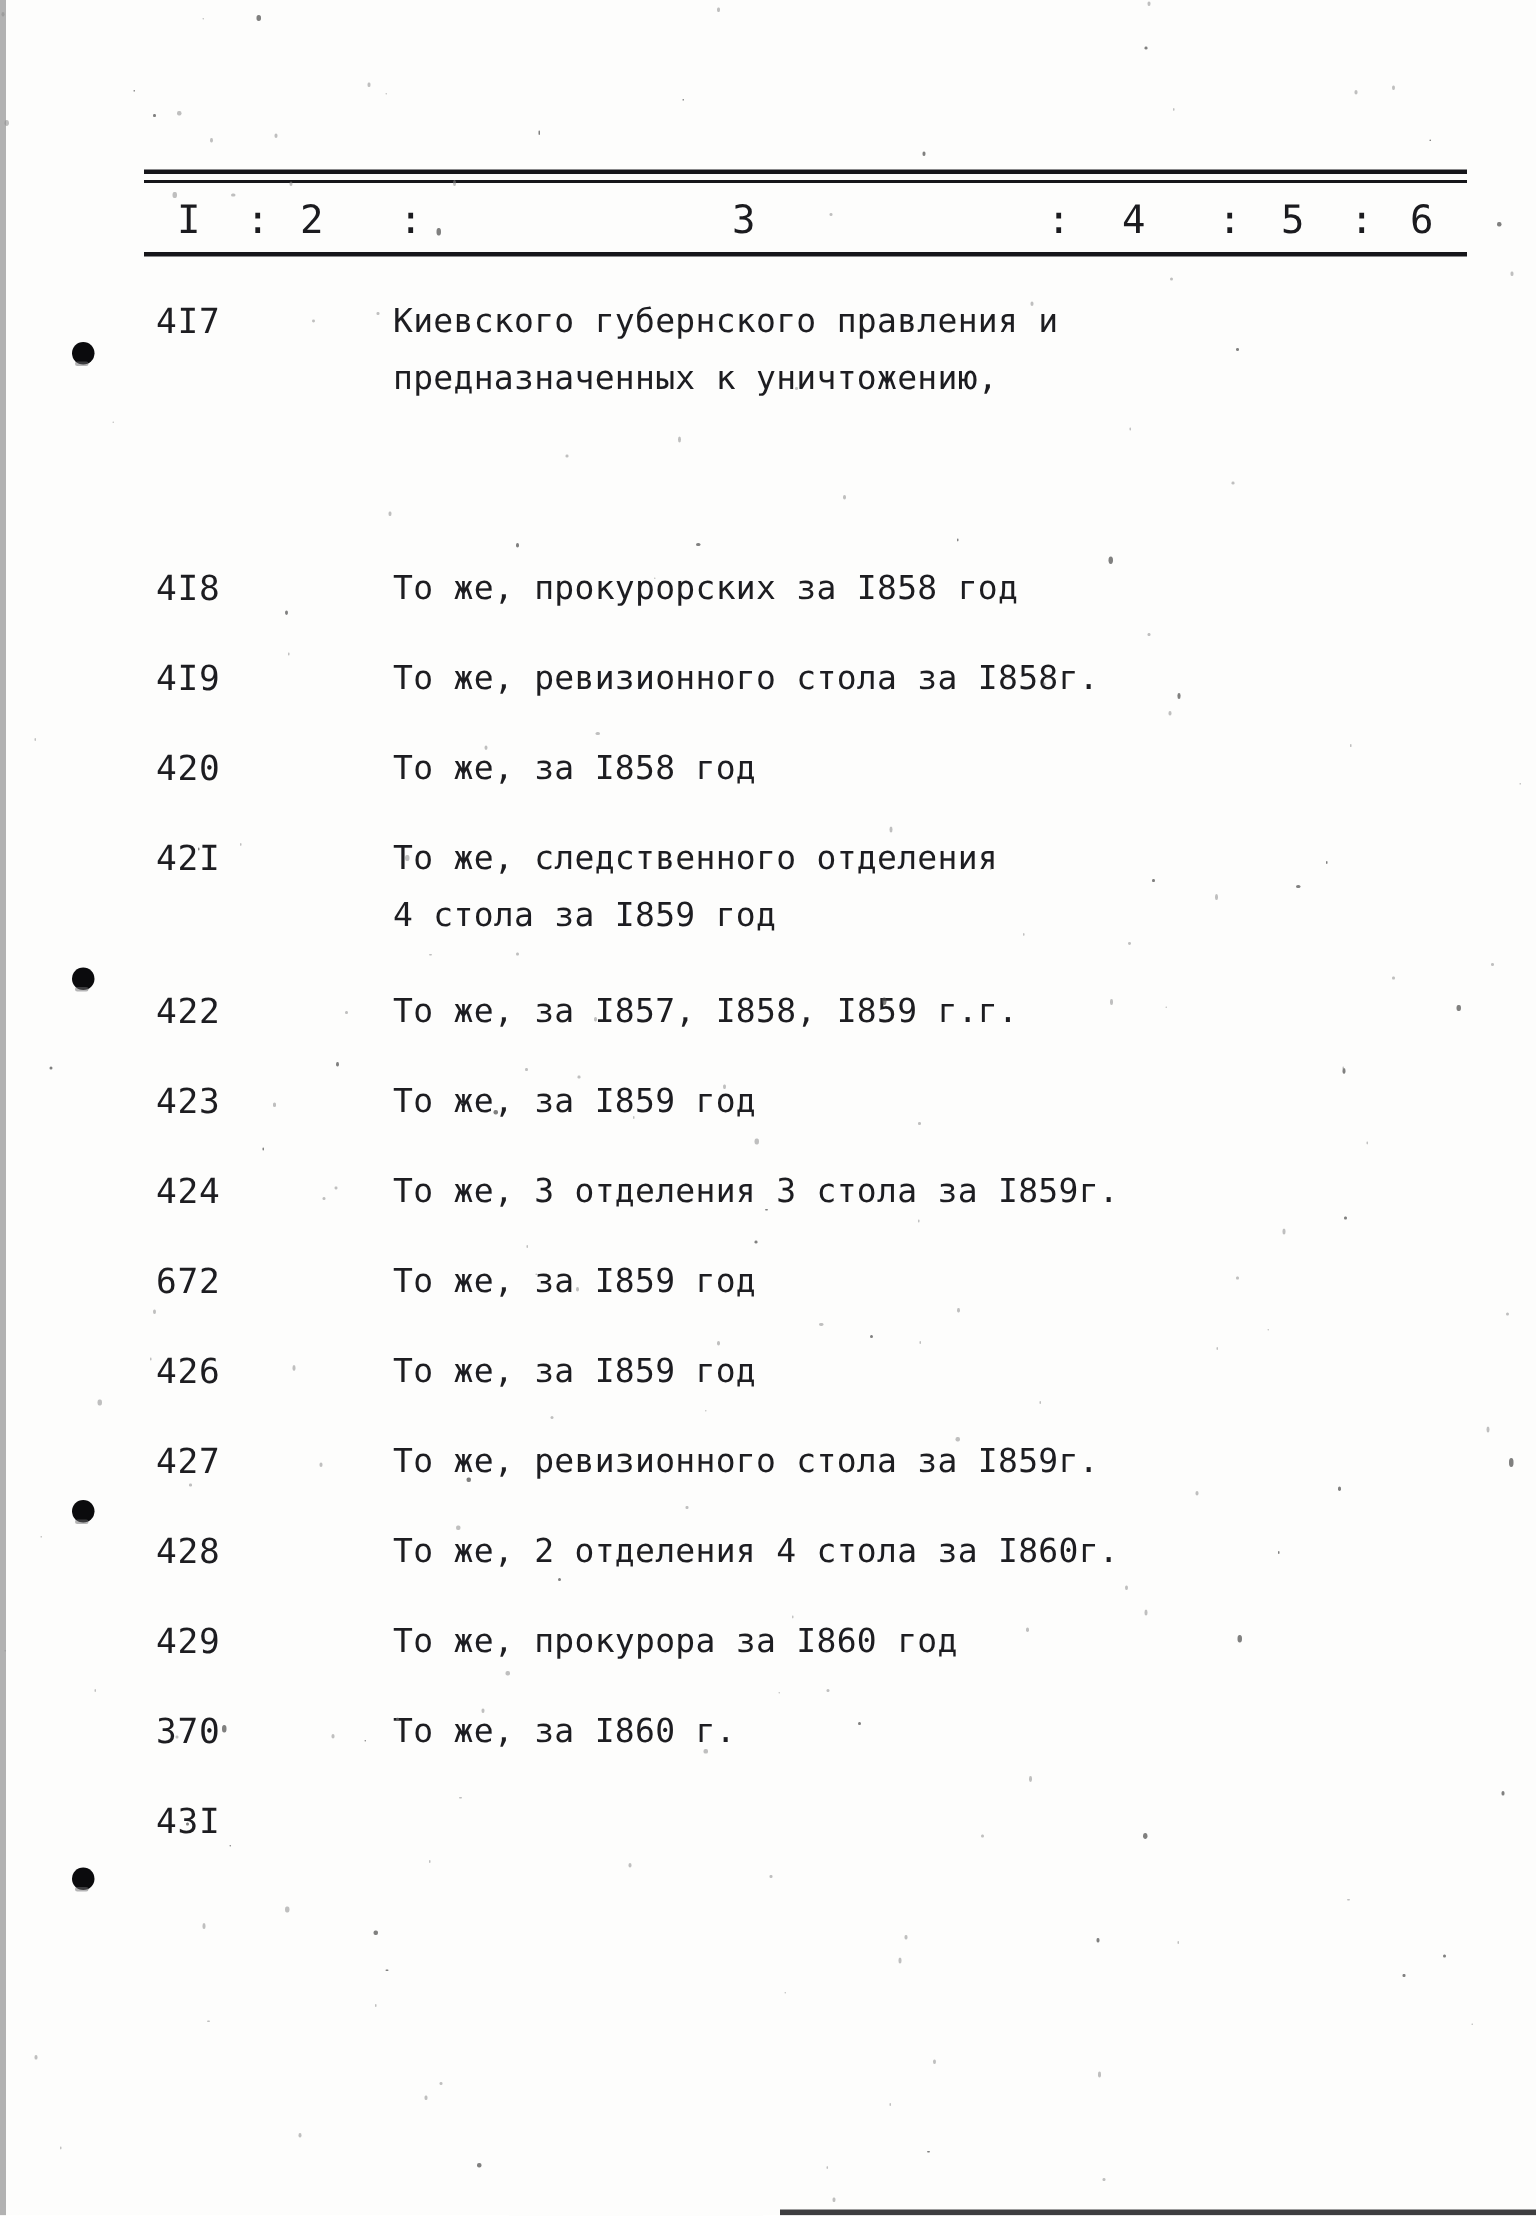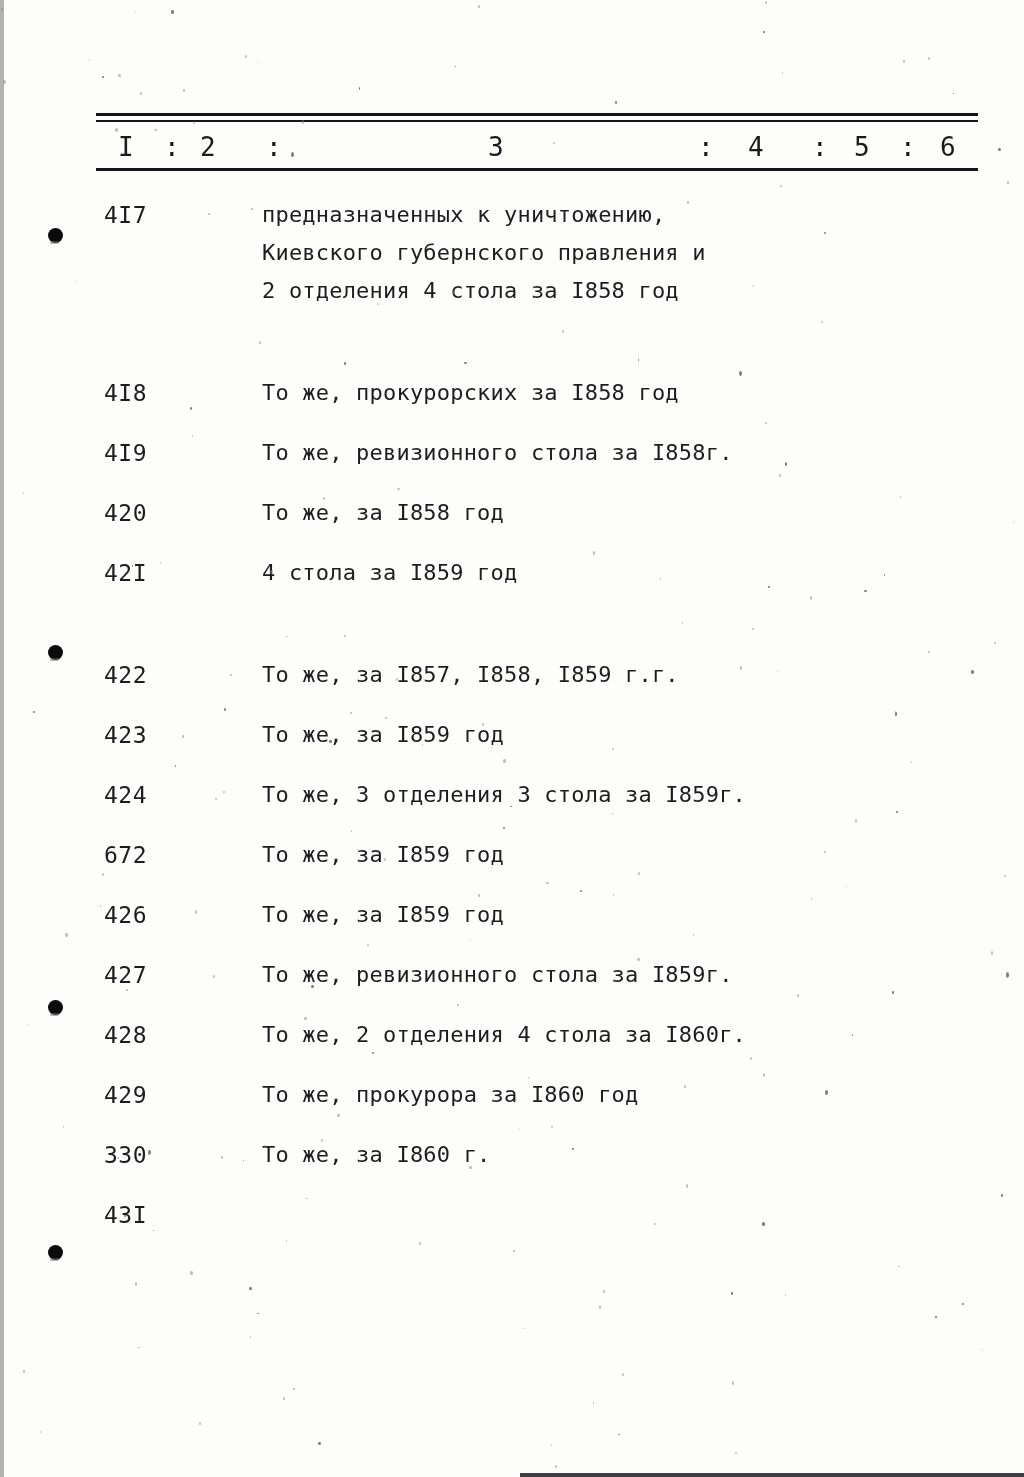--- a/index.html
+++ b/index.html
@@ -180,23 +180,22 @@
     <span class="ch-s4">:</span>
     <span class="ch-5">5</span>
     <span class="ch-s5">:</span>
     <span class="ch-6">6</span>
   </div>
 
   <div class="entries" id="entries-root">
       <div class="entry" style="top: 0px;">
         <div class="entry-num">4I7</div>
         <div class="entry-text">
+          <div class="entry-line">Киевского губернского правления и</div>
           <div class="entry-line">предназначенных к уничтожению,</div>
-          <div class="entry-line">Киевского губернского правления и</div>
-          <div class="entry-line">2 отделения 4 стола за I858 год</div>
         </div>
       </div>
       <div class="entry" style="top: 178px;">
         <div class="entry-num">4I8</div>
         <div class="entry-text">
           <div class="entry-line">То же, прокурорских за I858 год</div>
         </div>
       </div>
       <div class="entry" style="top: 238px;">
         <div class="entry-num">4I9</div>
@@ -206,20 +205,21 @@
       </div>
       <div class="entry" style="top: 298px;">
         <div class="entry-num">420</div>
         <div class="entry-text">
           <div class="entry-line">То же, за I858 год</div>
         </div>
       </div>
       <div class="entry" style="top: 358px;">
         <div class="entry-num">42I</div>
         <div class="entry-text">
+          <div class="entry-line">То же, следственного отделения</div>
           <div class="entry-line">4 стола за I859 год</div>
         </div>
       </div>
       <div class="entry" style="top: 460px;">
         <div class="entry-num">422</div>
         <div class="entry-text">
           <div class="entry-line">То же, за I857, I858, I859 г.г.</div>
         </div>
       </div>
       <div class="entry" style="top: 520px;">
@@ -258,21 +258,21 @@
           <div class="entry-line">То же, 2 отделения 4 стола за I860г.</div>
         </div>
       </div>
       <div class="entry" style="top: 880px;">
         <div class="entry-num">429</div>
         <div class="entry-text">
           <div class="entry-line">То же, прокурора за I860 год</div>
         </div>
       </div>
       <div class="entry" style="top: 940px;">
-        <div class="entry-num">330</div>
+        <div class="entry-num">370</div>
         <div class="entry-text">
           <div class="entry-line">То же, за I860 г.</div>
         </div>
       </div>
       <div class="entry" style="top: 1000px;">
         <div class="entry-num">43I</div>
         <div class="entry-text">
         </div>
       </div>
     </div>

